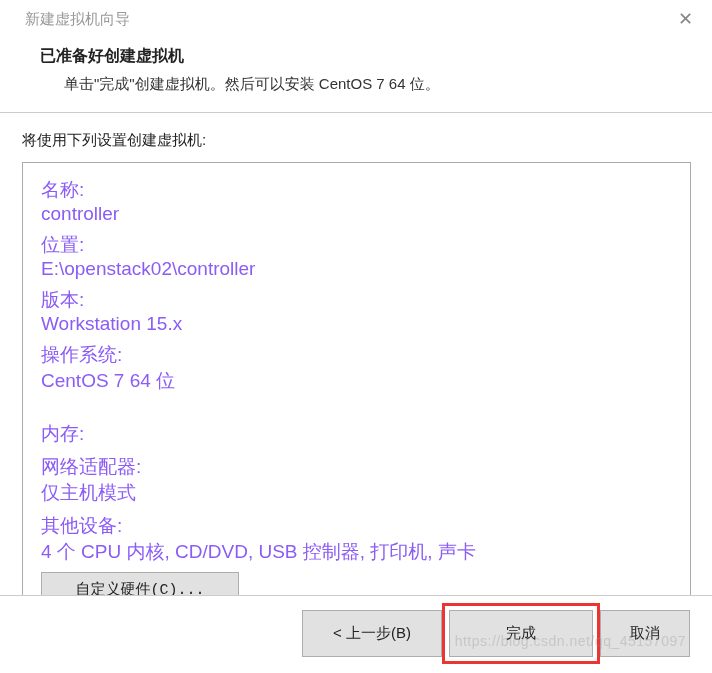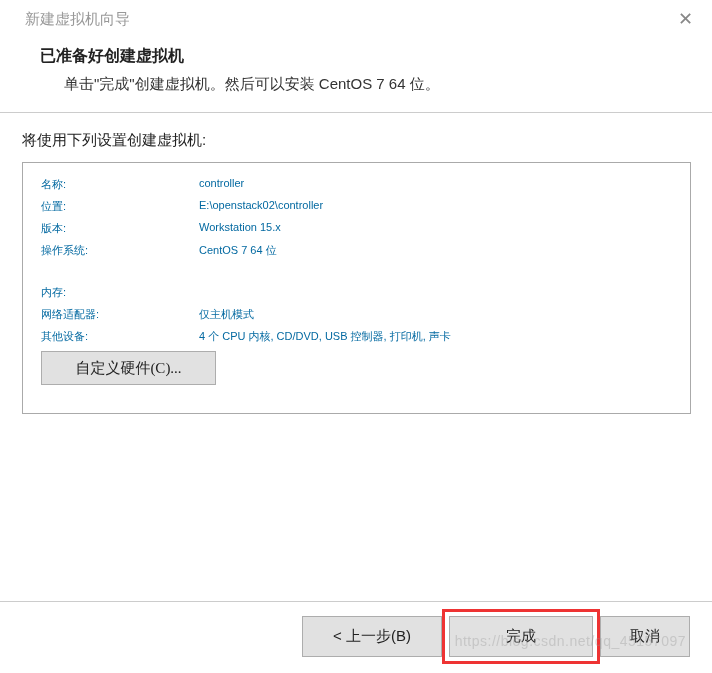--- a/index.html
+++ b/index.html
@@ -52,57 +52,58 @@
       color: #222;
       margin-bottom: 12px;
     }
     .settings-box {
       border: 1px solid #aaa;
       padding: 14px 18px 28px 18px;
     }
     .setting-row {
       display: flex;
       margin-bottom: 7px;
-      font-size: 11px;
-      color: #0369a1;
+      font-size: 19px;
+      color: #8b5cf6;
+      flex-direction: column;
     }
     .setting-label {
       width: 158px;
       flex-shrink: 0;
     }
     .setting-value {
       flex: 1;
     }
     .gap-row {
       height: 20px;
     }
     .customize-btn {
-      width: 175px;
+      width: 198px;
       height: 34px;
       background: #e1e1e1;
       border: 1px solid #adadad;
       font-size: 15px;
       color: #222;
-      font-family: Liberation Serif, serif;
+      font-family: Liberation Mono, monospace;
       cursor: pointer;
     }
     .button-bar {
       position: absolute;
       bottom: 0;
       left: 0;
       right: 0;
       border-top: 1px solid #ccc;
       padding: 14px 22px 16px 22px;
       display: flex;
       justify-content: flex-end;
       gap: 0;
       background: #fff;
     }
     .nav-btn {
-      height: 41px;
+      height: 47px;
       background: #e1e1e1;
       border: 1px solid #adadad;
       font-size: 15px;
       color: #222;
       font-family: inherit;
       cursor: pointer;
       padding: 0 7px;
       min-width: 120px;
     }
     .back-btn {

